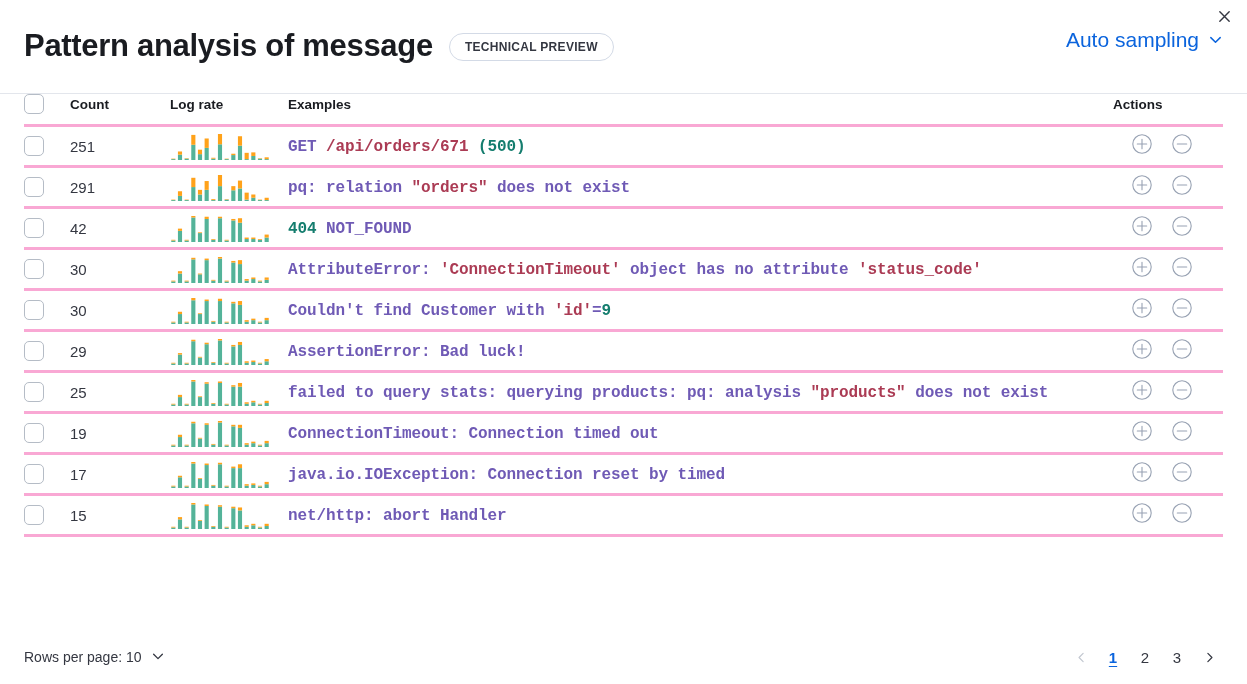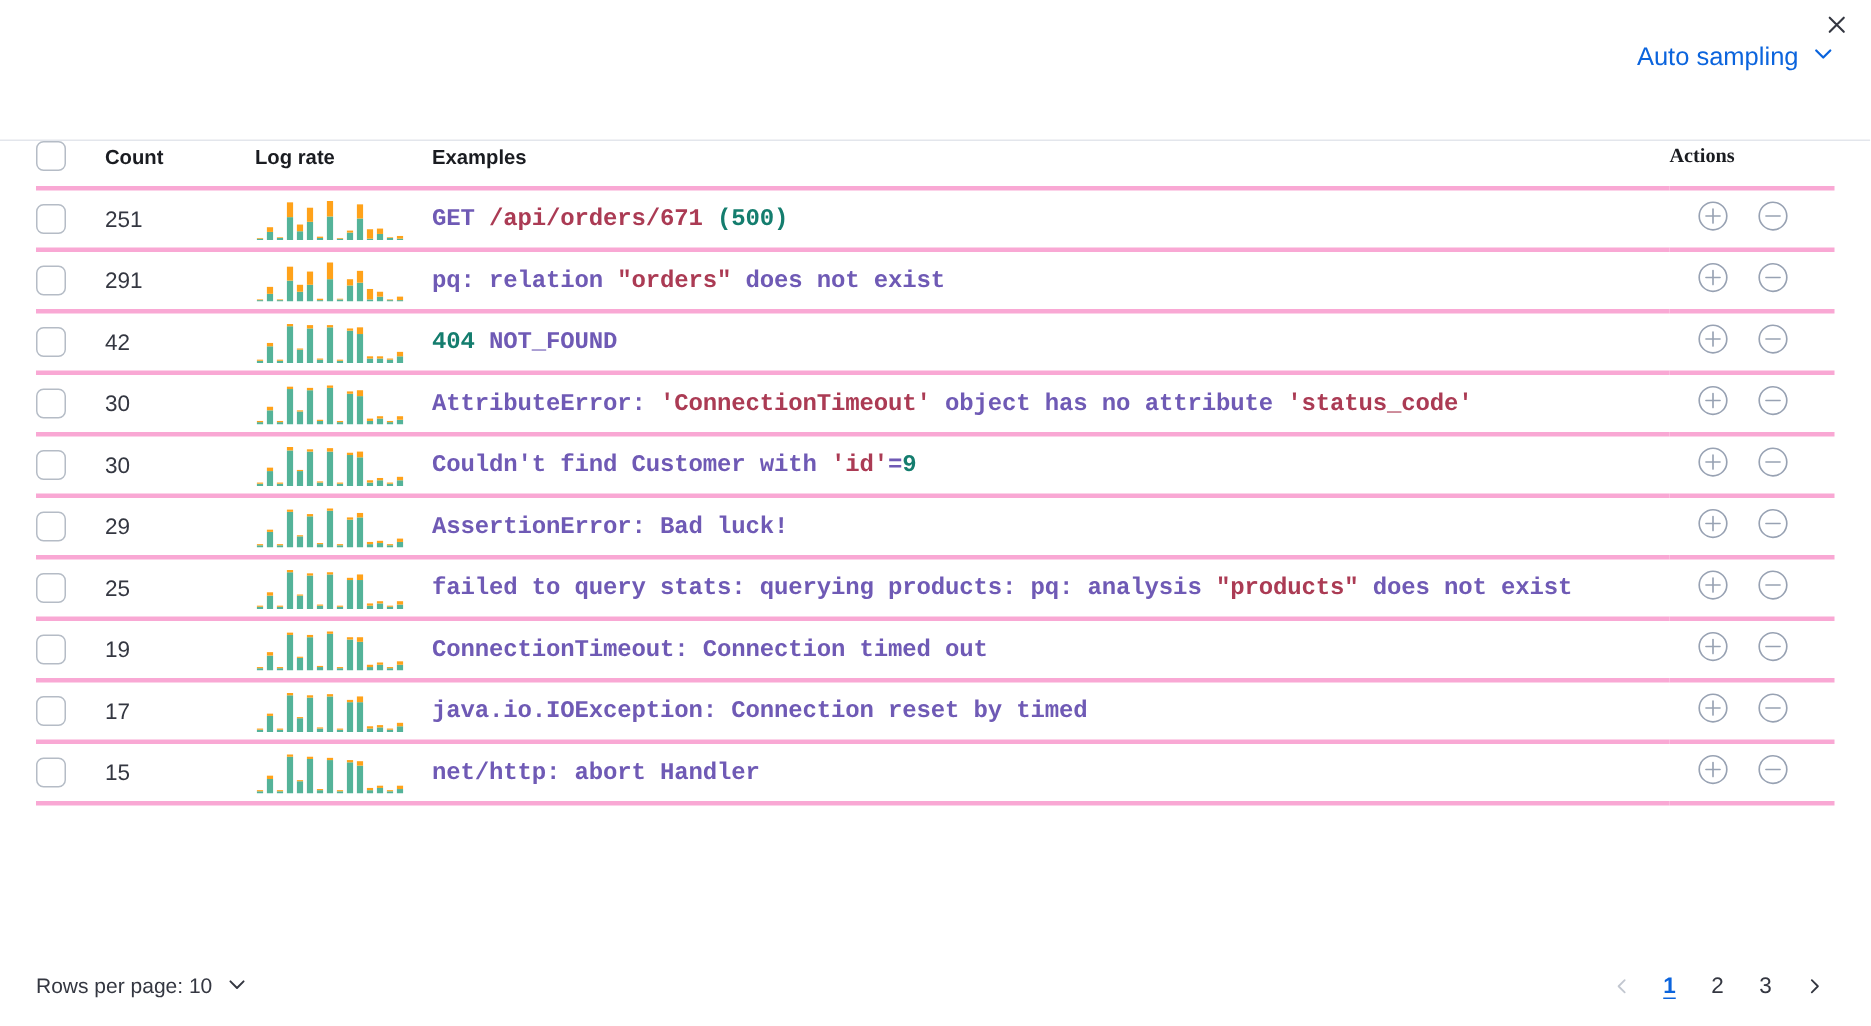--- a/index.html
+++ b/index.html
@@ -29,21 +29,21 @@
   .tech-badge {
     display: inline-flex; align-items: center; justify-content: center;
     height: 28px; padding: 0 15px;
     border: 1px solid #d3dae6; border-radius: 14px;
     font-size: 12px; font-weight: 700; letter-spacing: 0.3px;
     color: #343741; background: #fff; white-space: nowrap;
   }
   .header-right {
     position: absolute; right: 24px; top: 28px;
     display: flex; align-items: flex-start; gap: 9px;
-    color: #0b64dd; font-size: 17px; cursor: pointer;
+    color: #0b64dd; font-size: 21px; cursor: pointer;
   }
   .header-right .label { font-weight: 400; }
   .chev { display: inline-block; width: 15px; height: 15px; }
   .close-btn {
     position: absolute; right: 10px; top: 3px;
     width: 26px; height: 26px; display: flex;
     align-items: center; justify-content: center; cursor: pointer;
   }
 
   
@@ -62,21 +62,21 @@
   table.ptable th {
     font-size: 13.5px; font-weight: 700; color: #1a1c21;
     padding: 0 0 10px 0; height: 28px;
   }
   table.ptable td { height: 41px; padding: 0; }
   .col-cb    { width: 46px; }
   .col-count { width: 100px; }
   .col-rate  { width: 118px; }
   .col-ex    { width: auto; }
   .col-act   { width: 110px; }
-  th.th-actions { text-align: right; padding-right: 10px; font-family: Liberation Serif, serif; }
+  th.th-actions { text-align: right; padding-right: 10px; }
 
   .cb {
     width: 20px; height: 20px; border: 1px solid #b5bcc6;
     border-radius: 5px; background: #fff; display: block; cursor: pointer;
   }
   .count-cell { font-size: 15px; color: #343741; }
 
   
   .spark { display: block; width: 100px; height: 28px; }
 
@@ -121,20 +121,24 @@
   }
   .pg.arrow { color: #343741; }
   .pg.arrow.disabled { color: #c2c7d0; cursor: default; }
 </style>
 </head>
 <body>
 
 <div class="flyout">
 
   <div class="header">
+    <div class="header-left">
+      <h1 class="page-title">Pattern analysis of message</h1>
+      <span class="tech-badge">TECHNICAL PREVIEW</span>
+    </div>
 
     <div class="header-right">
       <span class="label">Auto sampling</span>
       <span class="chev">
         <svg width="15" height="15" viewBox="0 0 16 16" fill="none">
           <path d="M3 6l5 5 5-5" stroke="#0b64dd" stroke-width="1.6" stroke-linecap="round" stroke-linejoin="round"></path>
         </svg>
       </span>
     </div>
 

